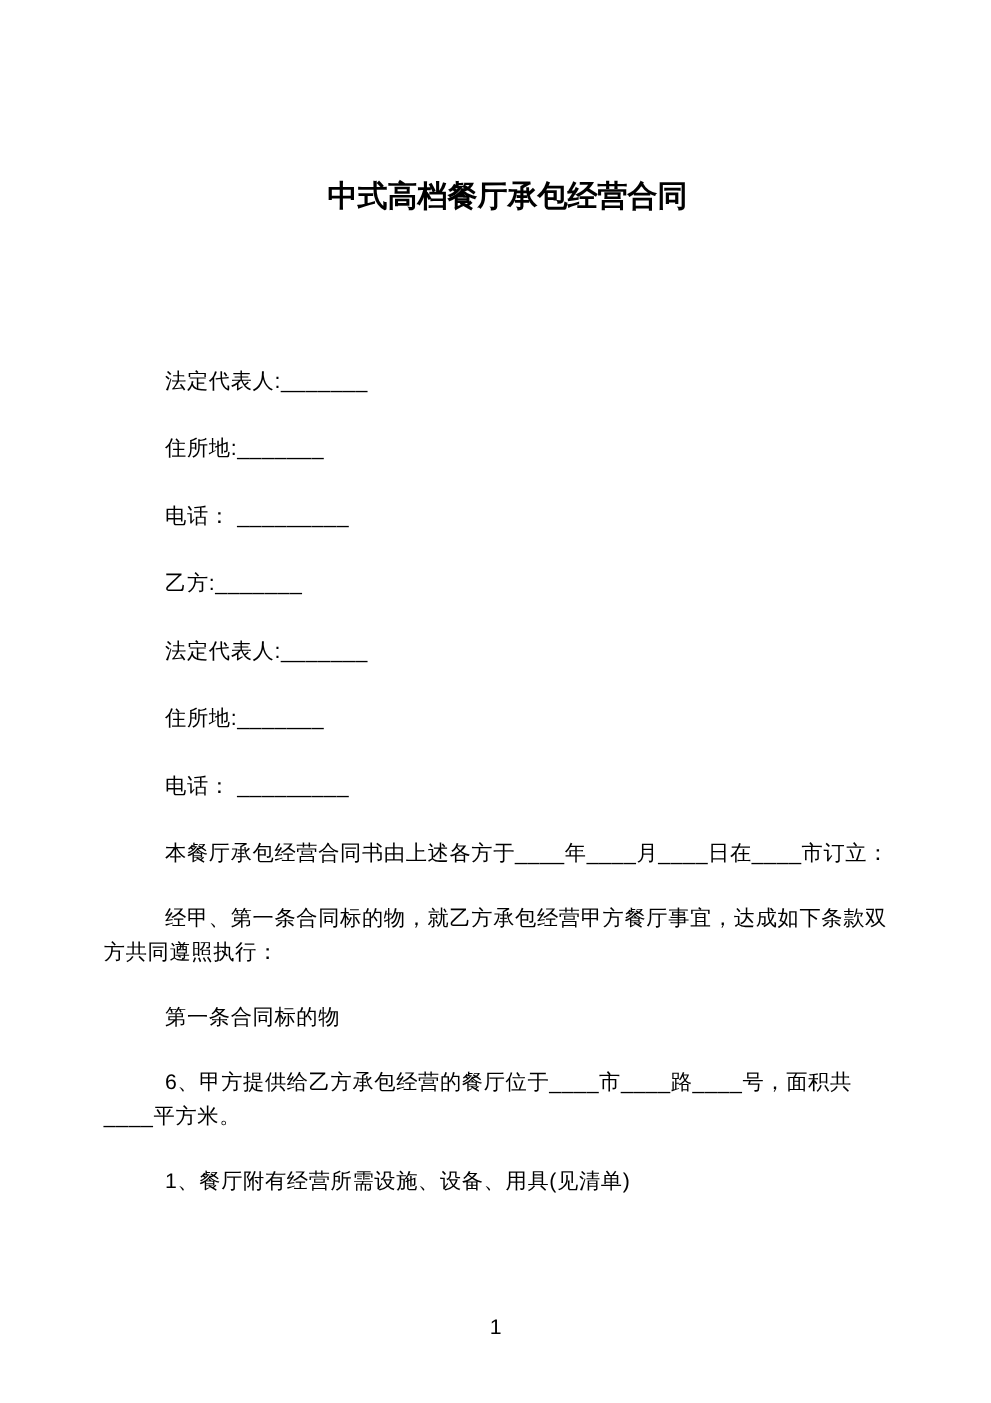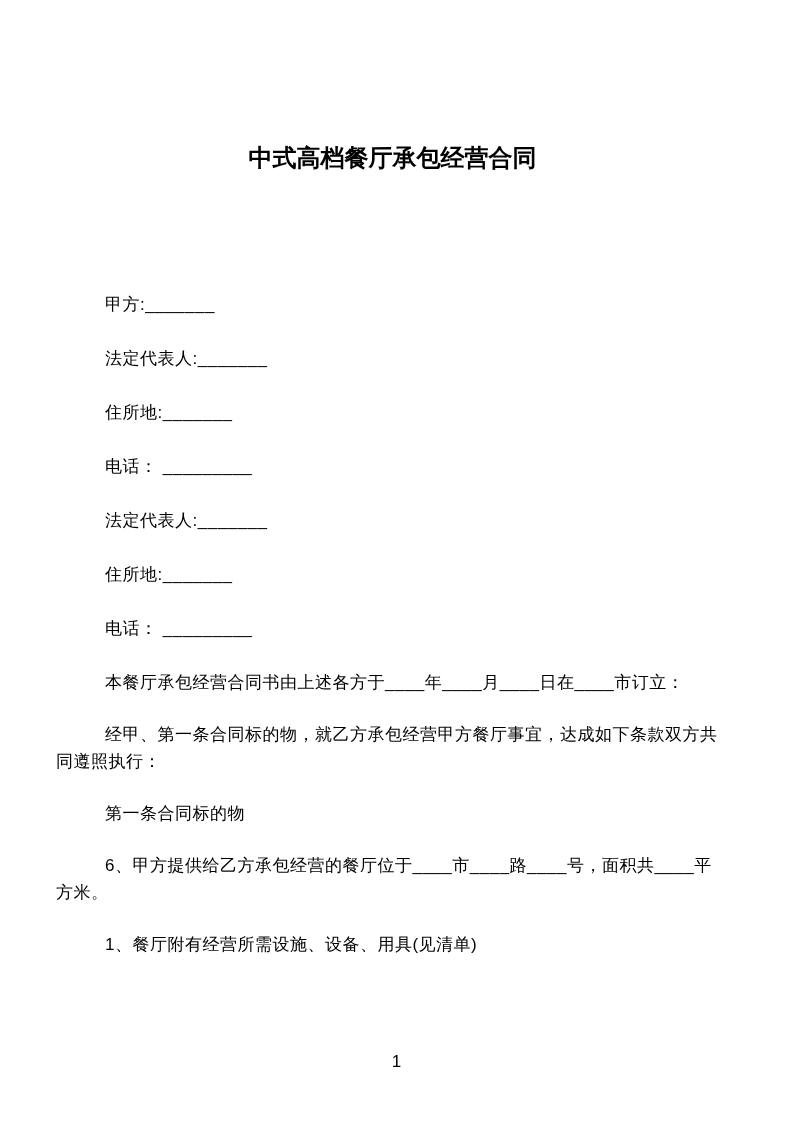--- a/index.html
+++ b/index.html
@@ -9,21 +9,21 @@
   }
   .page {
     position: relative;
     width: 793px;
     height: 1122px;
     margin: 0 auto;
     background: #ffffff;
     color: #000000;
     font-family: "Liberation Sans", sans-serif;
     box-sizing: border-box;
-    padding: 141px 64px 0 56px;
+    padding: 141px 64px 0 83px;
     overflow: hidden;
   }
   .title {
     font-size: 24px;
     font-weight: 700;
     line-height: 34px;
     text-align: center;
     margin: 0 0 116px 0;
   }
   .field {
@@ -54,28 +54,28 @@
     line-height: 27px;
   }
 </style>
 </head>
 <body>
 
 <div class="page">
 
   <h1 class="title">中式高档餐厅承包经营合同</h1>
 
-  <p class="field">甲方:_______</p>
 
   <p class="field">法定代表人:_______</p>
 
   <p class="field">住所地:_______</p>
 
   <p class="field">电话： _________</p>
 
+  <p class="field">乙方:_______</p>
 
   <p class="field">法定代表人:_______</p>
 
   <p class="field">住所地:_______</p>
 
   <p class="field">电话： _________</p>
 
   <p class="para">本餐厅承包经营合同书由上述各方于____年____月____日在____市订立：</p>
 
   <p class="para">经甲、第一条合同标的物，就乙方承包经营甲方餐厅事宜，达成如下条款双方共同遵照执行：</p>

